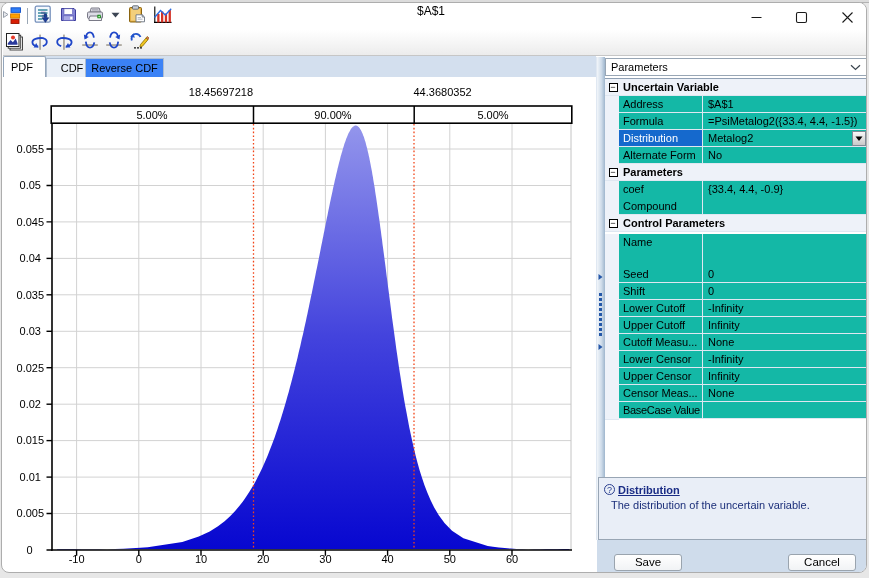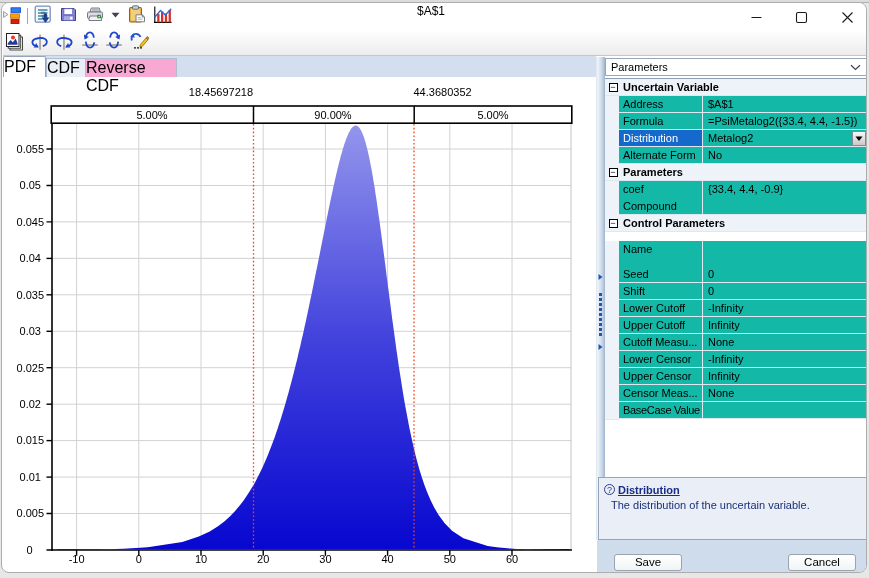--- a/index.html
+++ b/index.html
@@ -4,24 +4,24 @@
 *{margin:0;padding:0;box-sizing:border-box}
 svg{display:block}
 html,body{width:869px;height:578px;background:#e7e7e7;font-family:"Liberation Sans",sans-serif;overflow:hidden}
 #win{position:absolute;left:1px;top:2px;width:866px;height:571px;background:#fff;border:1px solid #adadad;border-radius:8px;overflow:hidden}
 #pg{position:absolute;left:-1px;top:-2px;width:869px;height:578px}
 .abs{position:absolute}
 
 .wbtn{position:absolute;top:10px;width:13px;height:13px}
 
 #tabstrip{position:absolute;left:2px;top:55px;width:593px;height:21px;background:#d3dfee;border-bottom:0}
-.tab{position:absolute;font-size:16px;color:#000;text-align:left}
+.tab{position:absolute;font-size:11px;color:#000;text-align:center}
 #tabPDF{left:0px;top:0px;width:43px;height:21px;background:#fff;border:1px solid #93a5ba;border-bottom:0;border-radius:2px 2px 0 0;line-height:20px;z-index:2;padding-right:5px}
 #tabCDF{left:43px;top:2px;width:52px;height:19px;background:#e9eff7;border:1px solid #aebdd0;border-bottom:0;line-height:18px}
-#tabRCDF{left:82px;top:2px;width:92px;height:19px;background:#f9a8d4;border:1px solid #aebdd0;border-bottom:0;line-height:18px}
+#tabRCDF{left:82px;top:2px;width:79px;height:19px;background:#3b82f6;border:1px solid #aebdd0;border-bottom:0;line-height:18px}
 
 #split{position:absolute;left:595px;top:56px;width:9px;height:483px;background:linear-gradient(to right,#f2f6fa,#cfdcea 55%,#9fb6cd);border-left:1px solid #e0e8f2}
 
 #combo{position:absolute;left:604px;top:57px;width:262px;height:18px;background:#fff;border:1px solid #98a6b5;font-size:11px;line-height:16px;padding-left:5px;color:#000}
 #combo .chev{position:absolute;right:5px;top:5px}
 #gridbox{position:absolute;left:604px;top:77px;width:262px;height:341px;background:#fff;border-top:1px solid #8fa0b4}
 .cat{position:absolute;left:0;width:262px;background:#eef2f9;border-bottom:1px solid #dfe7f1;font-size:11px;font-weight:bold;color:#000}
 .mbox{position:absolute;left:3.5px;top:3.5px;width:9px;height:9px;border:1px solid #000;background:#fff;font-size:9px;line-height:7px;text-align:center;font-weight:normal}
 .ctxt{position:absolute;left:18px;top:1.5px}
 .prow{position:absolute;left:0;width:262px;background:#14b8a6}
@@ -321,21 +321,21 @@
           <div class="pval">{33.4, 4.4, -0.9}</div>
         </div>
 <div class="prow" style="top:119px;height:17px">
           <div class="plab" style="">Compound</div>
           <div class="pval"></div>
         </div>
 <div class="cat" style="top:136px;height:17px">
           <span class="mbox">−</span>
           <span class="ctxt">Control Parameters</span>
         </div>
-<div class="prow" style="top:162px;height:34px">
+<div class="prow" style="top:155px;height:34px">
           <div class="plab" style="">Name</div>
           <div class="pval"></div>
         </div>
 <div class="prow" style="top:187px;height:17px">
           <div class="plab" style="">Seed</div>
           <div class="pval">0</div>
         </div>
 <div class="prow" style="top:204px;height:17px">
           <div class="plab" style="">Shift</div>
           <div class="pval">0</div>

